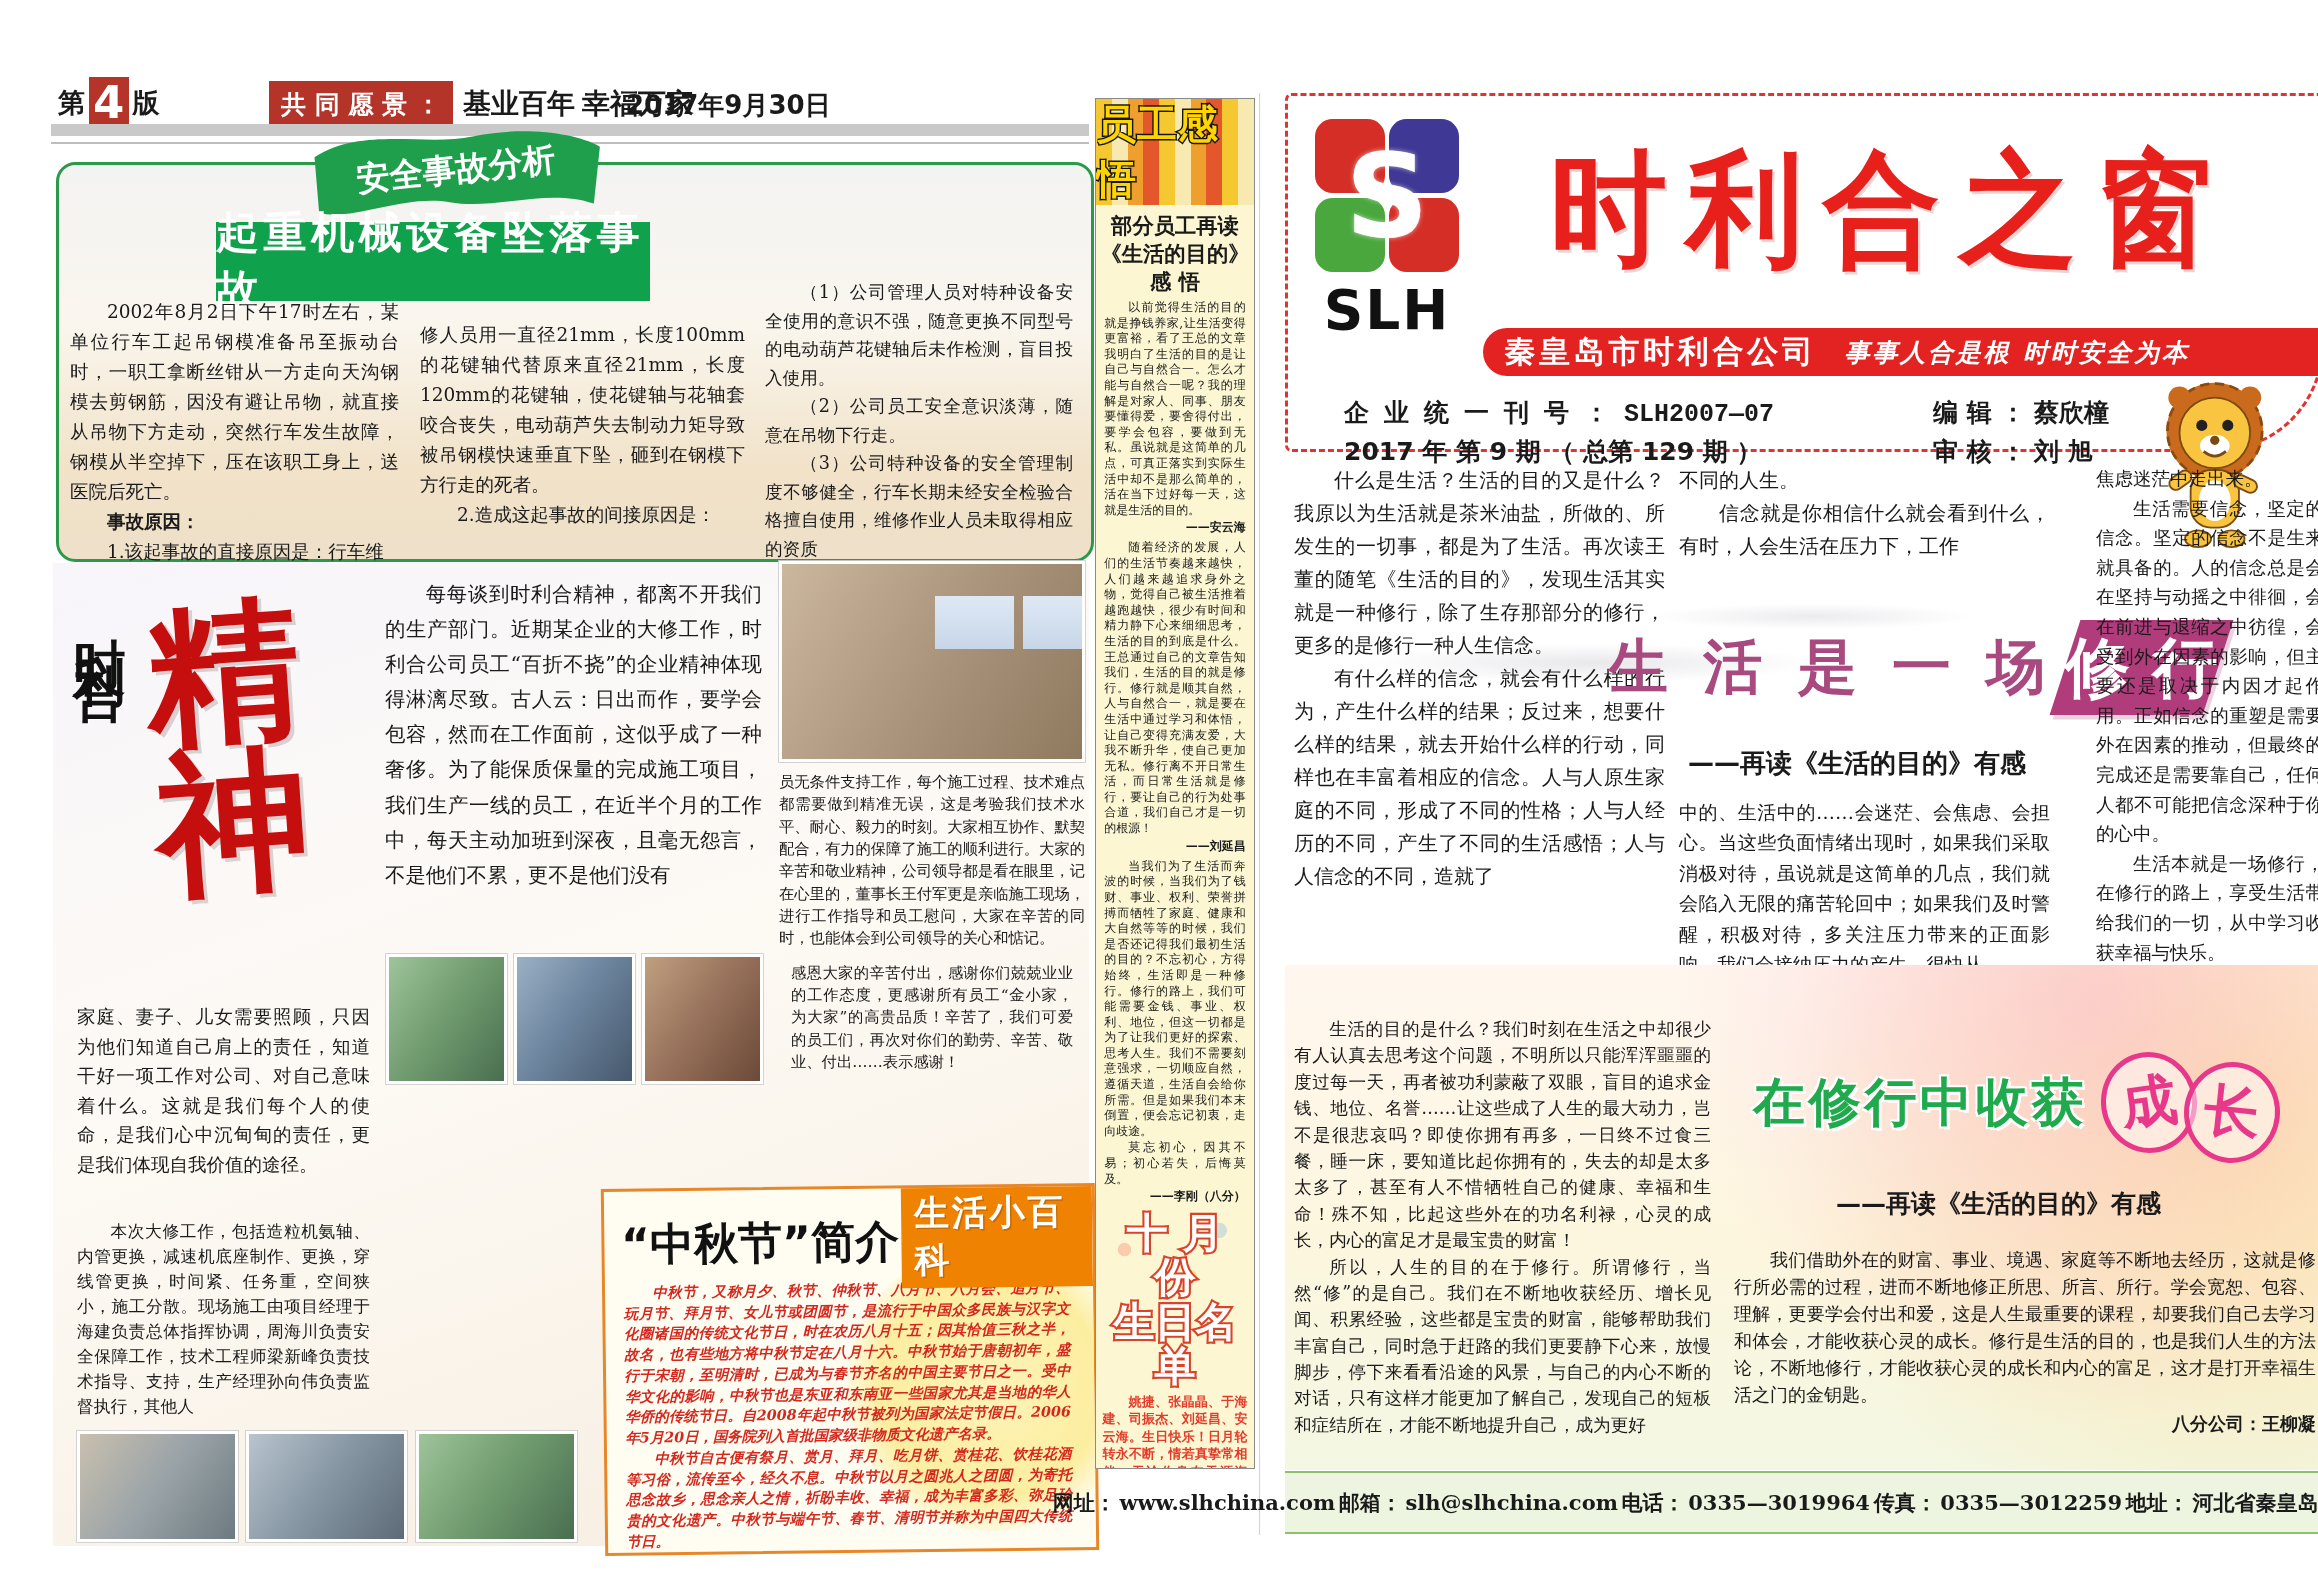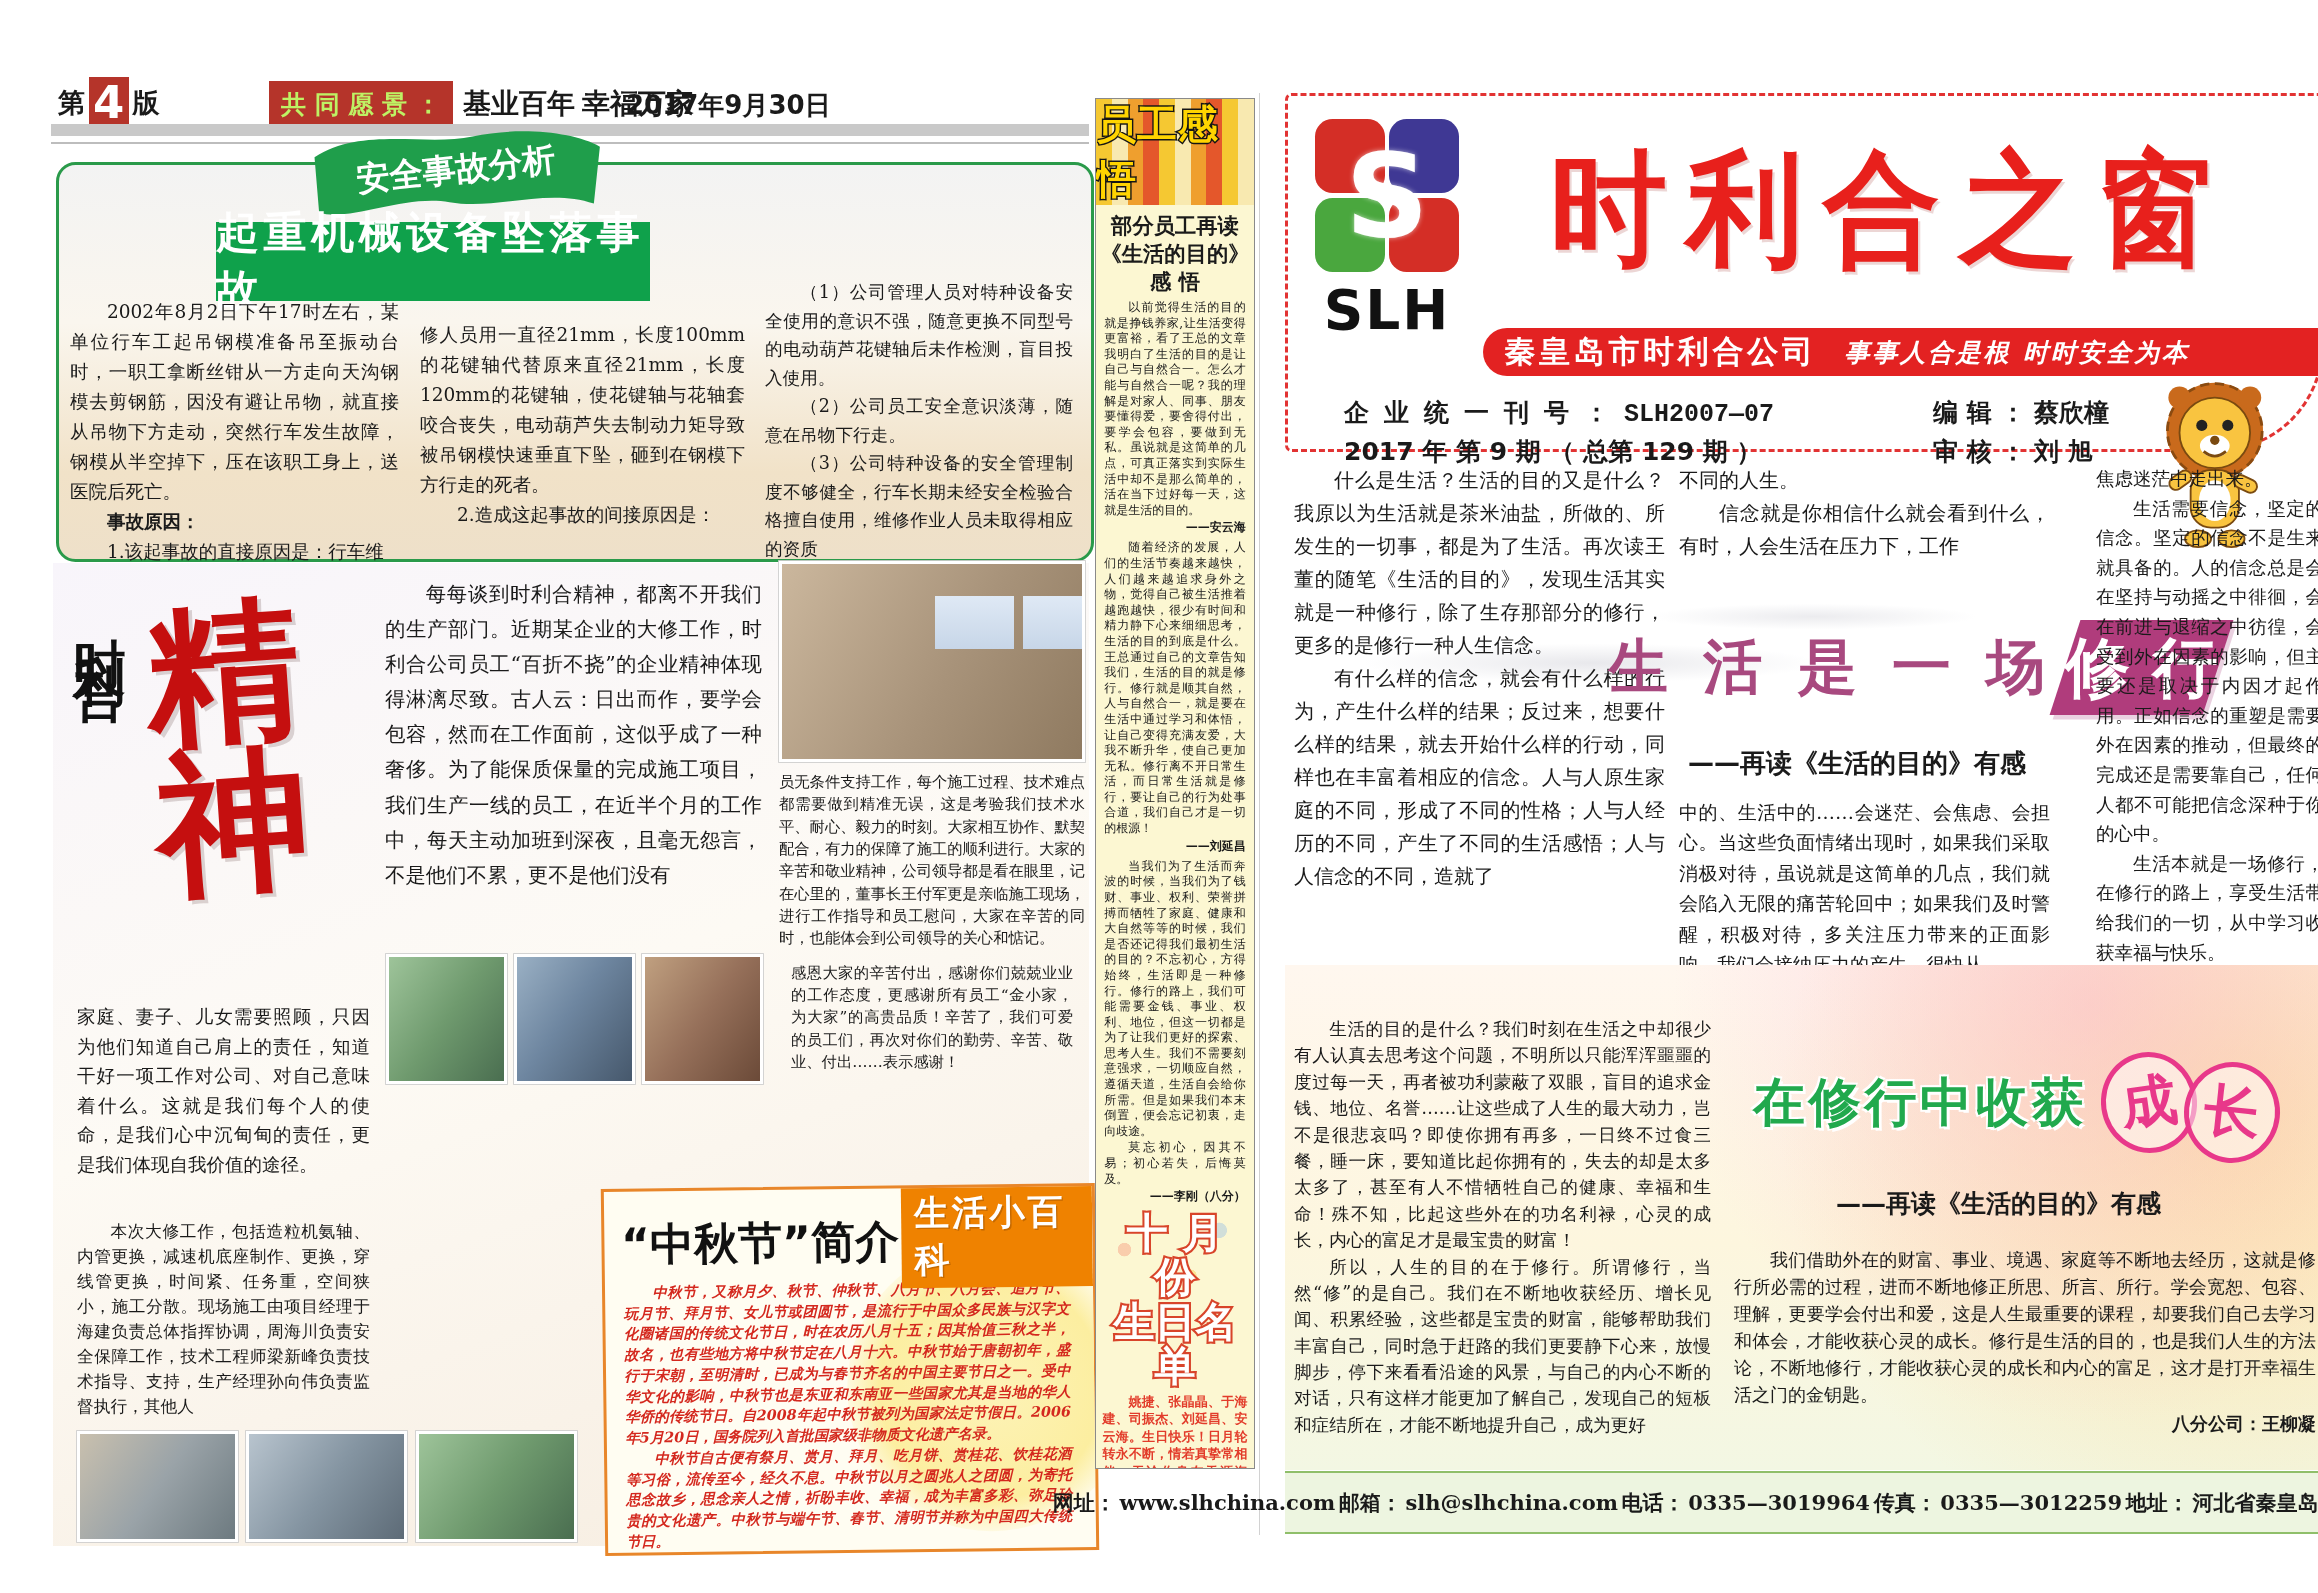--- a/index.html
+++ b/index.html
@@ -14,21 +14,21 @@
   .ph-steel{background:linear-gradient(125deg,#b8c4ce,#8595a2 50%,#5d6b77);}
   .ph-rust{background:linear-gradient(125deg,#c0a080,#96705a 50%,#6b4a38);}
   .ph-green{background:linear-gradient(125deg,#9ec49a,#6f9a6e 50%,#4a6e50);}
   .ph-pipes{background:linear-gradient(125deg,#c9c0ae,#9aa3a8 50%,#6d7a80);}
   .ph-wall{background-image:linear-gradient(#dfe9f5,#c7d6e8),linear-gradient(#dfe9f5,#c7d6e8),linear-gradient(120deg,#cbb79d,#a8937a 55%,#8f7a60);background-size:79px 53px,79px 53px,100% 100%;background-position:153px 32px,241px 32px,0 0;background-repeat:no-repeat;}
 
   
   #lh-pageno{left:58px;top:77px;font-size:27px;font-weight:bold;display:flex;align-items:center;gap:3.7px;font-family:"DejaVu Sans","Liberation Sans",sans-serif;}
   #lh-pagenum{display:inline-block;width:40px;height:52px;background:#b5342a;color:#fff;font-size:45px;font-weight:900;text-align:center;line-height:52px;}
   #lh-vision{left:269px;top:81px;display:flex;align-items:center;gap:10.2px;}
-  #lh-vision-box{background:#b5342a;color:#bef264;font-size:25px;font-weight:900;padding:6.5px 12px;font-family:"DejaVu Sans","Liberation Sans",sans-serif;text-align:center;}
+  #lh-vision-box{background:#b5342a;color:#ffffff;font-size:25px;font-weight:900;padding:6.5px 12px;font-family:"DejaVu Sans","Liberation Sans",sans-serif;text-align:center;}
   #lh-vision-text{font-size:28px;font-weight:900;font-family:Liberation Serif, serif;}
   #lh-date{left:626px;top:88px;font-size:26px;font-weight:900;font-family:"DejaVu Sans","Liberation Sans",sans-serif;}
   #lh-graybar{left:51px;top:124px;width:1038px;height:12px;background:#c9c9c9;}
   #lh-grayline{left:51px;top:142px;width:1038px;height:1.9px;background:#bdbdbd;}
   #page-divider{left:1259px;top:93px;width:1.4px;height:1442px;background:#d2d2d2;}
 
   
   #sb-box{left:56px;top:162px;width:1032px;height:394px;border:3.2px solid #2a9a4a;border-radius:19.5px;background:linear-gradient(180deg,#f3f3f3 0%,#faf6ee 40%,#f1e2c8 78%,#eee0c9 100%);}
   #sb-flag{left:306px;top:118px;width:301px;height:111px;}
   #sb-title{left:216px;top:222px;width:434px;height:79px;background:#0fa14b;color:#fff;display:flex;align-items:center;justify-content:center;font-size:43px;font-weight:900;letter-spacing:4.6px;font-family:"DejaVu Sans","Liberation Sans",sans-serif;}

